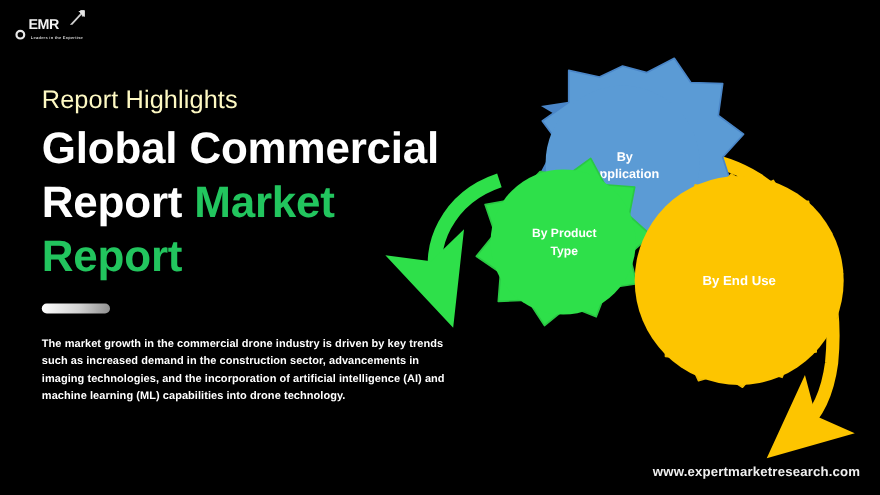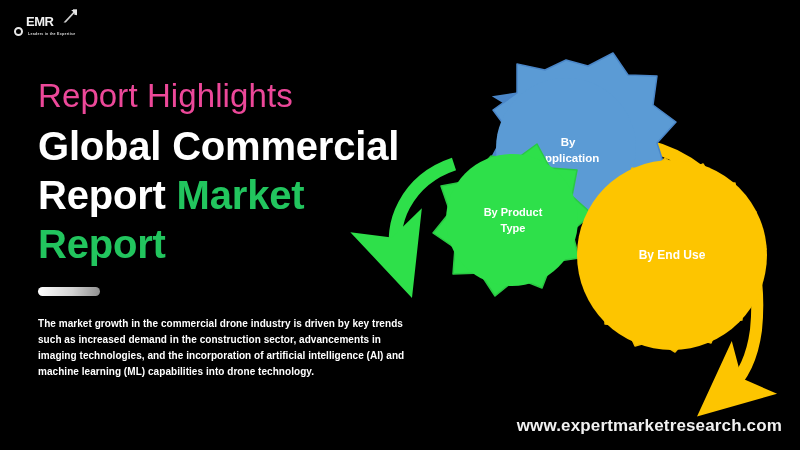--- a/index.html
+++ b/index.html
@@ -27,21 +27,21 @@
   .logo-arrow { position:absolute; left:50px; top:2px; width:16px; height:16px; }
   .logo-tag {
     position:absolute; left:16px; top:27px;
     font-size:3.6px; font-weight:bold; letter-spacing:0.25px;
     color:#d8d8d8; white-space:nowrap; line-height:1;
   }
 
   
   .left { position:absolute; left:38px; top:78px; width:372px; }
   .eyebrow {
-    font-size:33px; font-weight:400; color:#ec4899;
+    font-size:23px; font-weight:400; color:#fef9c3;
     letter-spacing:0.1px; line-height:1.1; margin-bottom:8px;
   }
   .headline {
     font-size:40px; font-weight:bold; color:#ffffff;
     line-height:1.22; letter-spacing:-0.2px;
   }
   .headline .hl-accent { color:#22c55e; }
   .divider {
     margin-top:18px; width:62px; height:9px; border-radius:5px;
     background:linear-gradient(100deg,#ffffff 0%,#d2d2d2 55%,#8f8f8f 100%);
@@ -60,21 +60,21 @@
     font-weight:bold; fill:#ffffff;
     text-anchor:middle; dominant-baseline:middle;
   }
   .gear-label.small { font-size:11px; }
   .gear-label.mid { font-size:11.5px; }
   .gear-label.big { font-size:12px; }
 
   
   .site-url {
     position:absolute; right:18px; bottom:14px;
-    font-size:17px; font-weight:bold; color:#f0f0f0;
+    font-size:12px; font-weight:bold; color:#f0f0f0;
     letter-spacing:0.15px;
   }
 </style>
 </head>
 <body>
 
 <div id="stage">
 
   <div class="logo">
     <div class="logo-mark">

